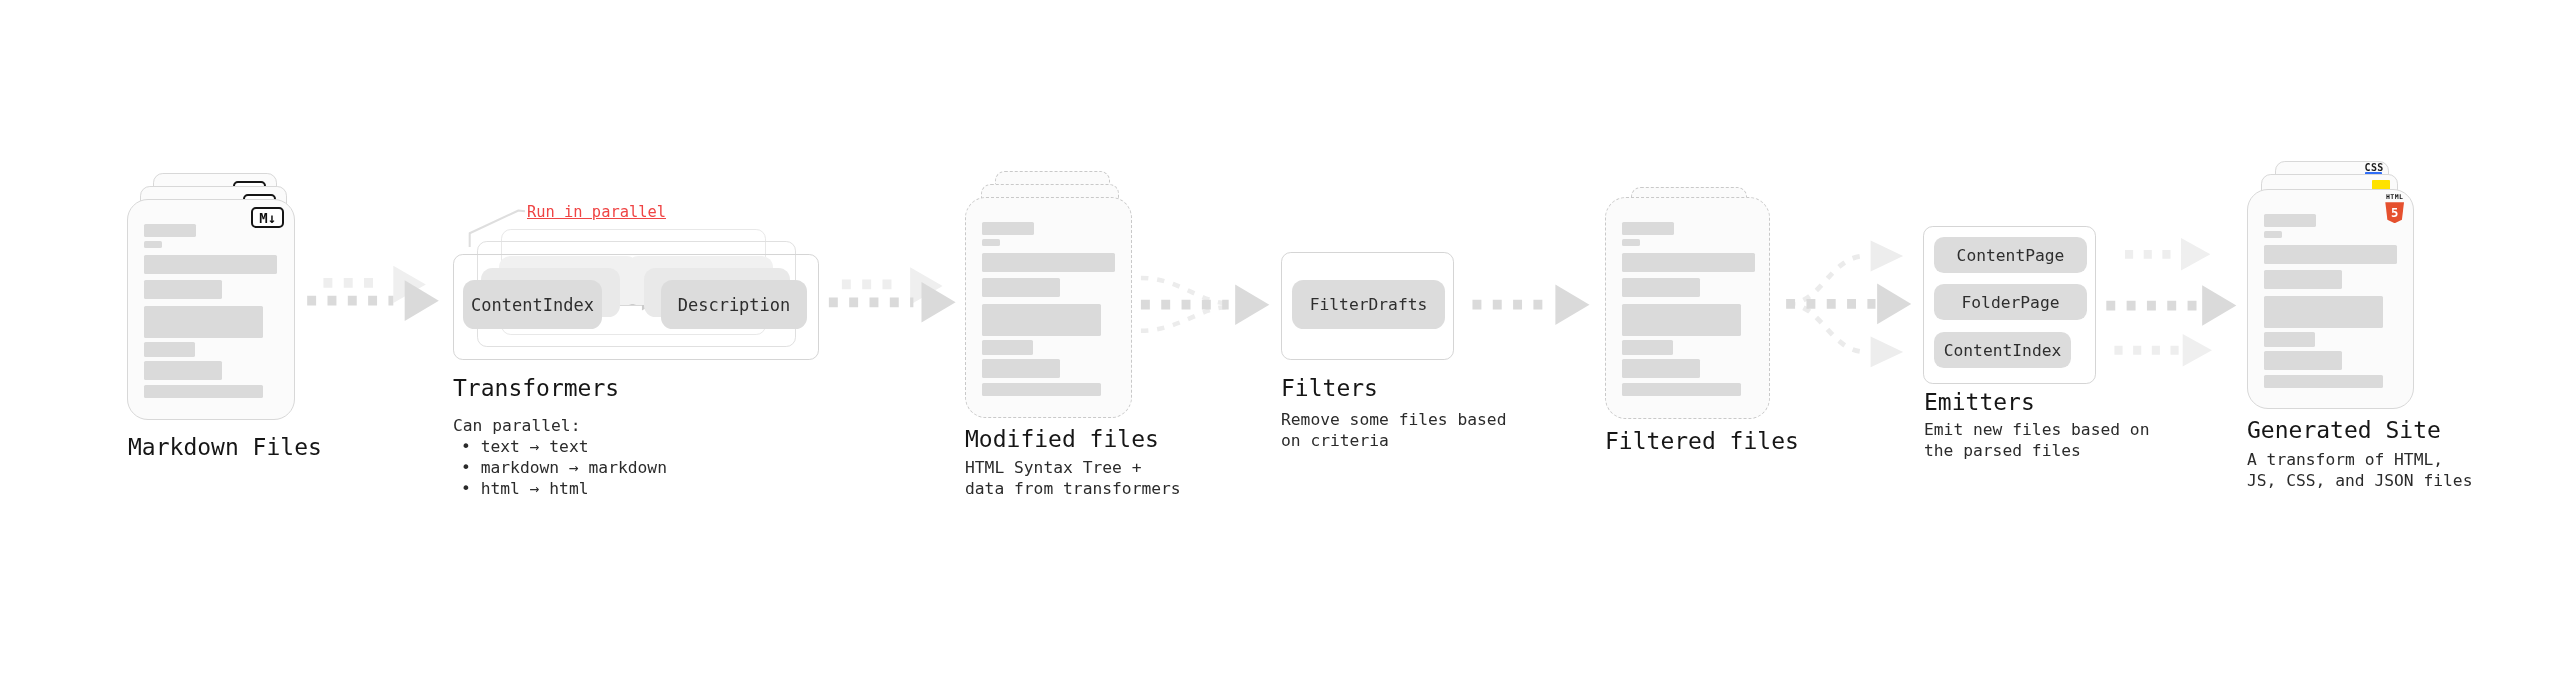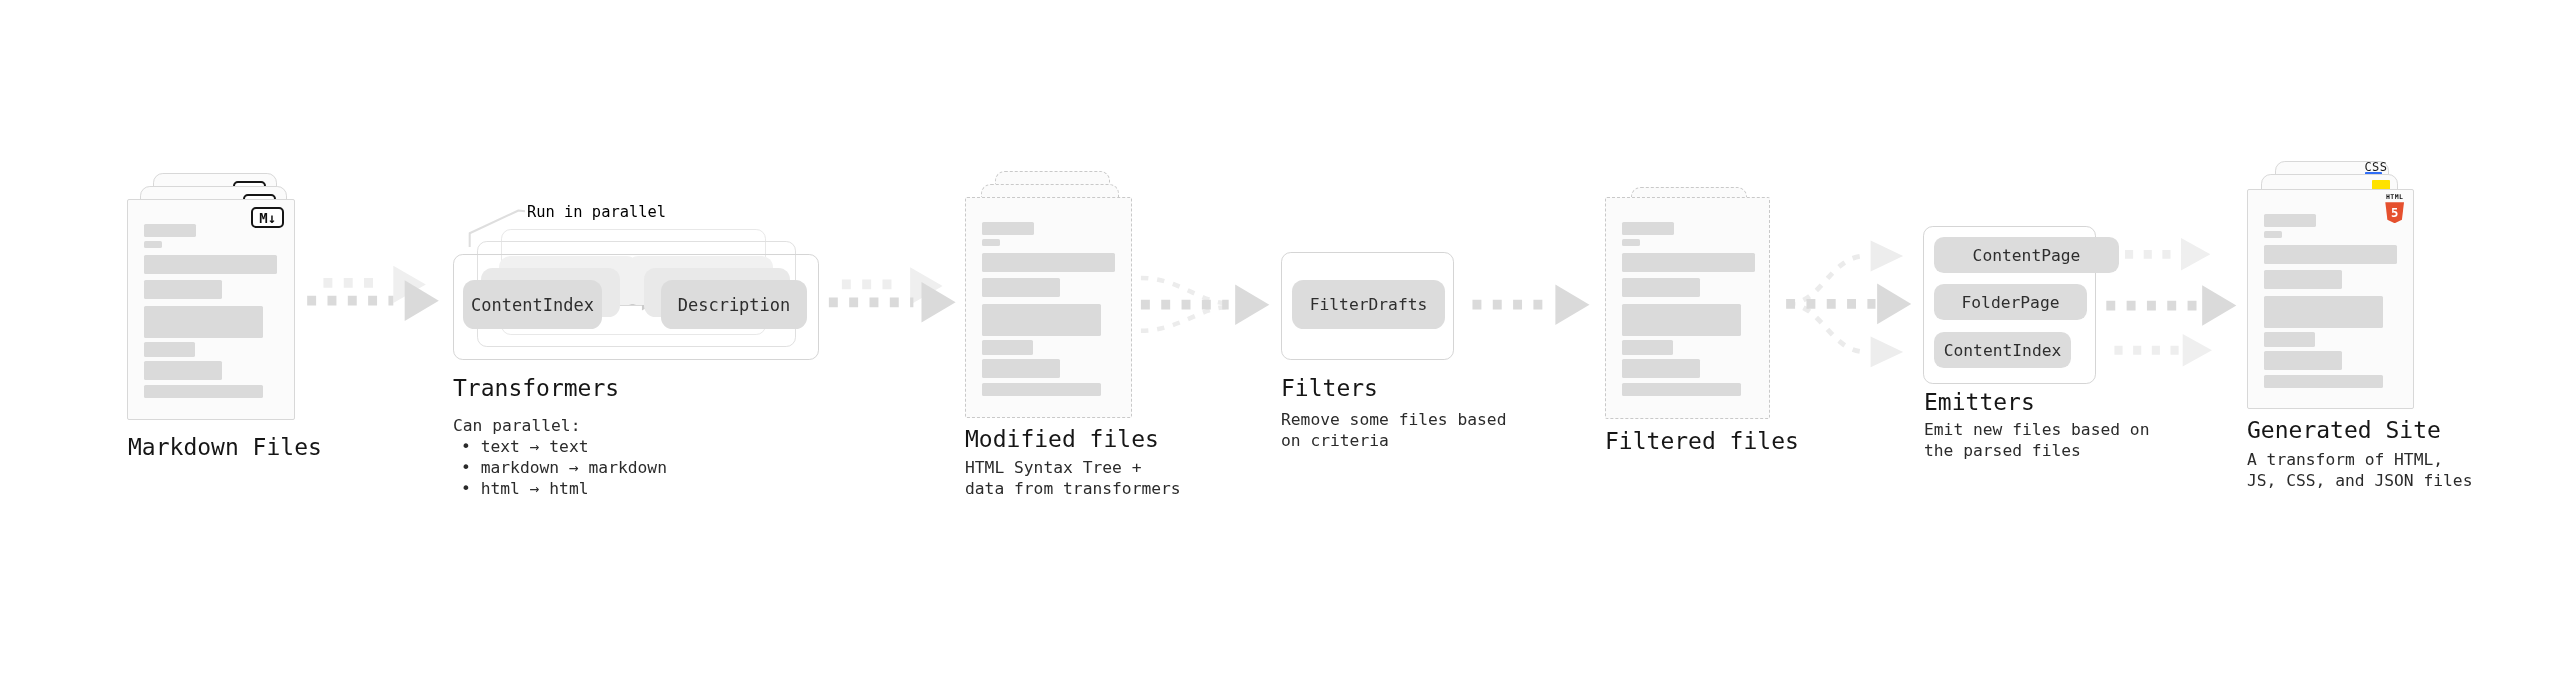--- a/index.html
+++ b/index.html
@@ -1,33 +1,33 @@
 <!DOCTYPE html>
 <html style="font-size:13px"><head>
 <meta charset="utf-8">
 <style>
   html,body{margin:0;padding:0;background:#ffffff;}
   body{width:2576px;height:681px;position:relative;overflow:hidden;
        font-family:"DejaVu Sans Mono","Liberation Mono",monospace;color:#1b1b1b;}
   
-  .doc{position:absolute;background:#fbfbfb;border:1.6px solid #d8d8d8;border-radius:2px;box-sizing:border-box;}
+  .doc{position:absolute;background:#fbfbfb;border:1.6px solid #d8d8d8;border-radius:21px;box-sizing:border-box;}
   .doc.dashed{border:1.6px dashed #c9c9c9;}
   .sliver{border-radius:9.8px;}
   .z1{z-index:1}.z2{z-index:2}.z3{z-index:3}
   .bar{position:absolute;left:16.3px;background:#dadada;border-radius:1.6px;}
   .b1{top:24.4px;width:52px;height:12.2px}.b2{top:41px;width:18px;height:6.5px}
   .b3{top:55px;width:133px;height:18.7px}.b4{top:80px;width:78px;height:18.7px}
   .b5{top:106px;width:119px;height:32px}.b6{top:142px;width:51px;height:14.6px}
   .b7{top:161px;width:78px;height:18.7px}.b8{top:185px;width:119px;height:13px}
   
   .mdbadge{position:absolute;top:7.3px;right:9.8px;width:33px;height:21px;background:#ffffff;
            border:2.4px solid #151515;border-radius:4.9px;display:flex;align-items:center;justify-content:center;
            font-weight:bold;font-size:14px;color:#111;box-sizing:border-box;}
   .cssbadge{position:absolute;top:2.4px;right:6.5px;width:17px;text-align:center;}
-  .cssbadge .t{font-size:12px;font-weight:normal;color:#1c1c1c;line-height:7.3px;letter-spacing:0.4px;}
+  .cssbadge .t{font-size:10px;font-weight:bold;color:#1c1c1c;line-height:7.3px;letter-spacing:0.4px;}
   .cssbadge .ub{height:3.3px;margin-top:0.8px;border-radius:0.8px;}
   .jsbadge{position:absolute;top:4.9px;right:7.3px;width:18px;height:10.6px;border-radius:0.8px;}
   .h5badge{position:absolute;top:4.1px;right:9px;width:18.7px;text-align:center;}
   .h5badge .t{font-size:6.5px;font-weight:bold;color:#111;line-height:7.3px;letter-spacing:0.4px;}
   .h5badge .shield{width:18.7px;height:21px;margin-top:0.8px;display:flex;align-items:center;justify-content:center;
            font-size:12.2px;font-weight:bold;color:#fff;
            clip-path:polygon(0 0,100% 0,89% 84%,50% 100%,11% 84%);}
   
   .box{position:absolute;border:1.6px solid #d5d5d5;border-radius:9.8px;box-sizing:border-box;background:transparent;}
   .box.l1{border-color:#e0e0e0;}
@@ -35,21 +35,21 @@
   .whitebox{background:#ffffff;}
   .pill{position:absolute;display:flex;align-items:center;justify-content:center;background:#dcdcdc;
         border-radius:11.4px;font-size:17px;color:#2e2e2e;white-space:nowrap;}
   .pill.small{font-size:16.3px;border-radius:9.8px;}
   .pill.ghost{background:#e9e9e9;}
   .pill.ghost2{background:#f1f1f1;}
   
   .title{position:absolute;font-size:23px;color:#161616;white-space:nowrap;font-weight:500;}
   .desc{position:absolute;font-size:16.3px;line-height:21px;color:#2b2b2b;white-space:nowrap;}
   .desc .bullet{padding-left:8.1px;}
-  .annot{position:absolute;left:527px;top:203px;font-size:15.4px;color:#000000;white-space:nowrap;}
+  .annot{position:absolute;left:527px;top:203px;font-size:15.4px;color:#ef4444;white-space:nowrap;text-decoration:underline;}
   svg.flow{position:absolute;left:0;top:0;z-index:0;}
 </style>
 </head>
 <body>
 
 <svg class="flow" width="2576" height="681" viewBox="0 0 3170 838">
 
   <polyline points="646,260 638,259 578,287 578,304" fill="none" stroke="#dedede" stroke-width="2.5" stroke-linejoin="round"></polyline>
 
   <g>
@@ -187,21 +187,21 @@
     <div class="bar b5"></div>
     <div class="bar b6"></div>
     <div class="bar b7"></div>
     <div class="bar b8"></div>
   </div>
   <div class="title" style="left:1605px;top:428px;">Filtered files</div>
 </div>
 
 <div>
   <div class="box whitebox" style="left:1923px;top:226px;width:173px;height:158px;"></div>
-  <div class="pill small" style="left:1934px;top:237px;width:185px;height:36px;">ContentPage</div>
+  <div class="pill small" style="left:1934px;top:237px;width:153px;height:36px;">ContentPage</div>
   <div class="pill small" style="left:1934px;top:284px;width:153px;height:36px;">FolderPage</div>
   <div class="pill small" style="left:1934px;top:332px;width:137px;height:36px;">ContentIndex</div>
   <div class="title" style="left:1924px;top:389px;">Emitters</div>
   <div class="desc" style="left:1924px;top:419px;">
     <div>Emit new files based on</div>
     <div>the parsed files</div>
   </div>
 </div>
 
 <div>

